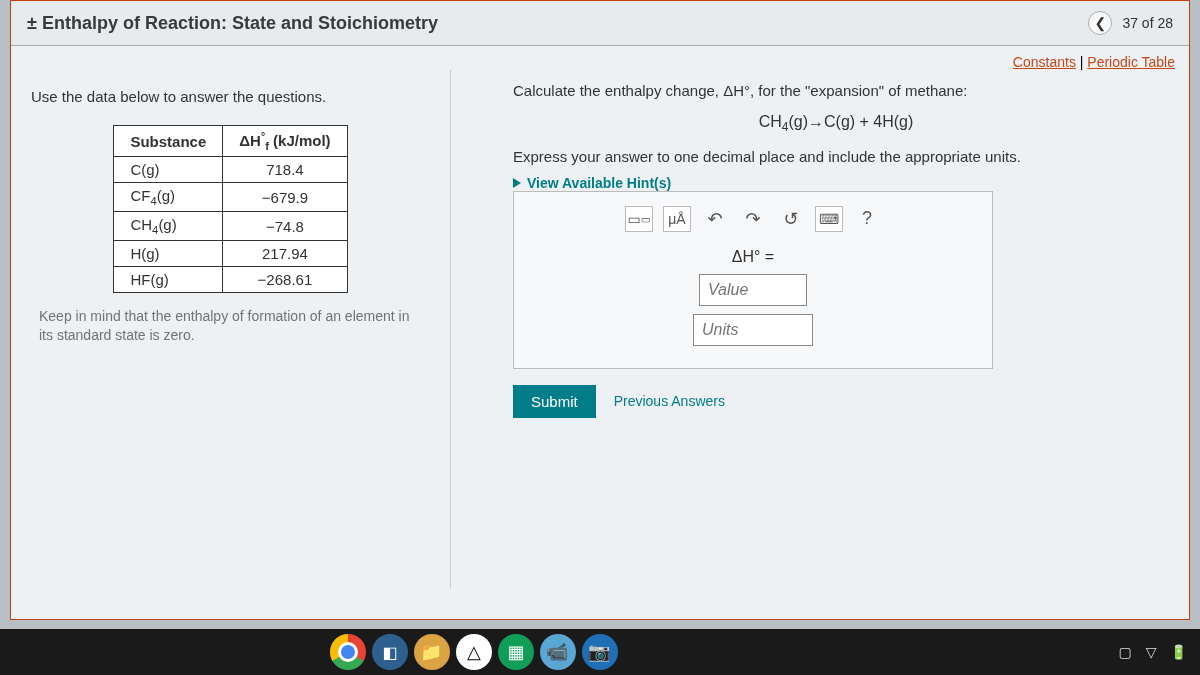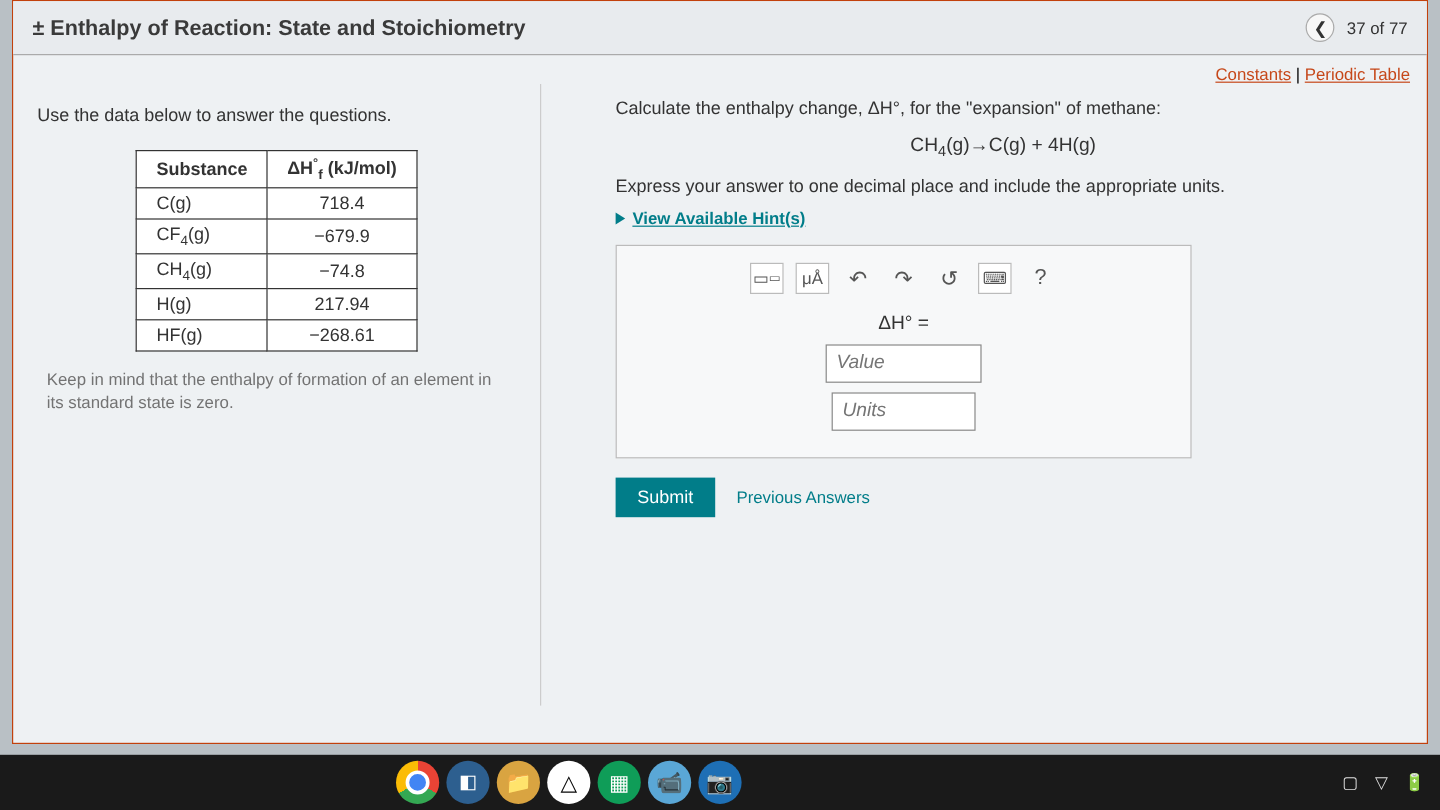--- a/index.html
+++ b/index.html
@@ -107,22 +107,20 @@
   .reaction { text-align: center; margin: 8px 0 14px 0; font-size: 16px; }
   .express { margin-bottom: 10px; }
   .hint-link {
     color: #017d89;
     font-weight: bold;
     font-size: 14px;
     cursor: pointer;
     display: flex;
     align-items: center;
     gap: 6px;
-    margin-bottom: 14px;
-    text-decoration: underline;
   }
   .tri-right {
     width: 0; height: 0;
     border-top: 5px solid transparent;
     border-bottom: 5px solid transparent;
     border-left: 8px solid #017d89;
   }
   .answer-box {
     border: 1px solid #bbb;
     background: #f7f8f9;
@@ -157,21 +155,21 @@
   .dh-label { font-size: 16px; }
   .value-input, .units-input {
     border: 1px solid #888;
     height: 32px;
     font-size: 16px;
     padding: 0 8px;
     font-style: italic;
     color: #999;
     background: #fff;
   }
-  .value-input { width: 130px; }
+  .value-input { width: 108px; }
   .units-input { width: 120px; }
   .submit-row {
     margin-top: 16px;
     display: flex;
     align-items: center;
     gap: 18px;
   }
   .submit-btn {
     background: #017d89;
     color: #fff;
@@ -229,21 +227,21 @@
 <body>
 
 <div class="page">
   <div class="title-bar">
     <div class="title-text">
       <span class="pm">±</span>
       <span>Enthalpy of Reaction: State and Stoichiometry</span>
     </div>
     <div class="progress">
       <div class="chev">❮</div>
-      <span>37 of 77</span>
+      <span>37 of 28</span>
     </div>
   </div>
 
   <div class="links-row">
     <a>Constants</a>
     <span> | </span>
     <a>Periodic Table</a>
   </div>
 
   <div class="content">

